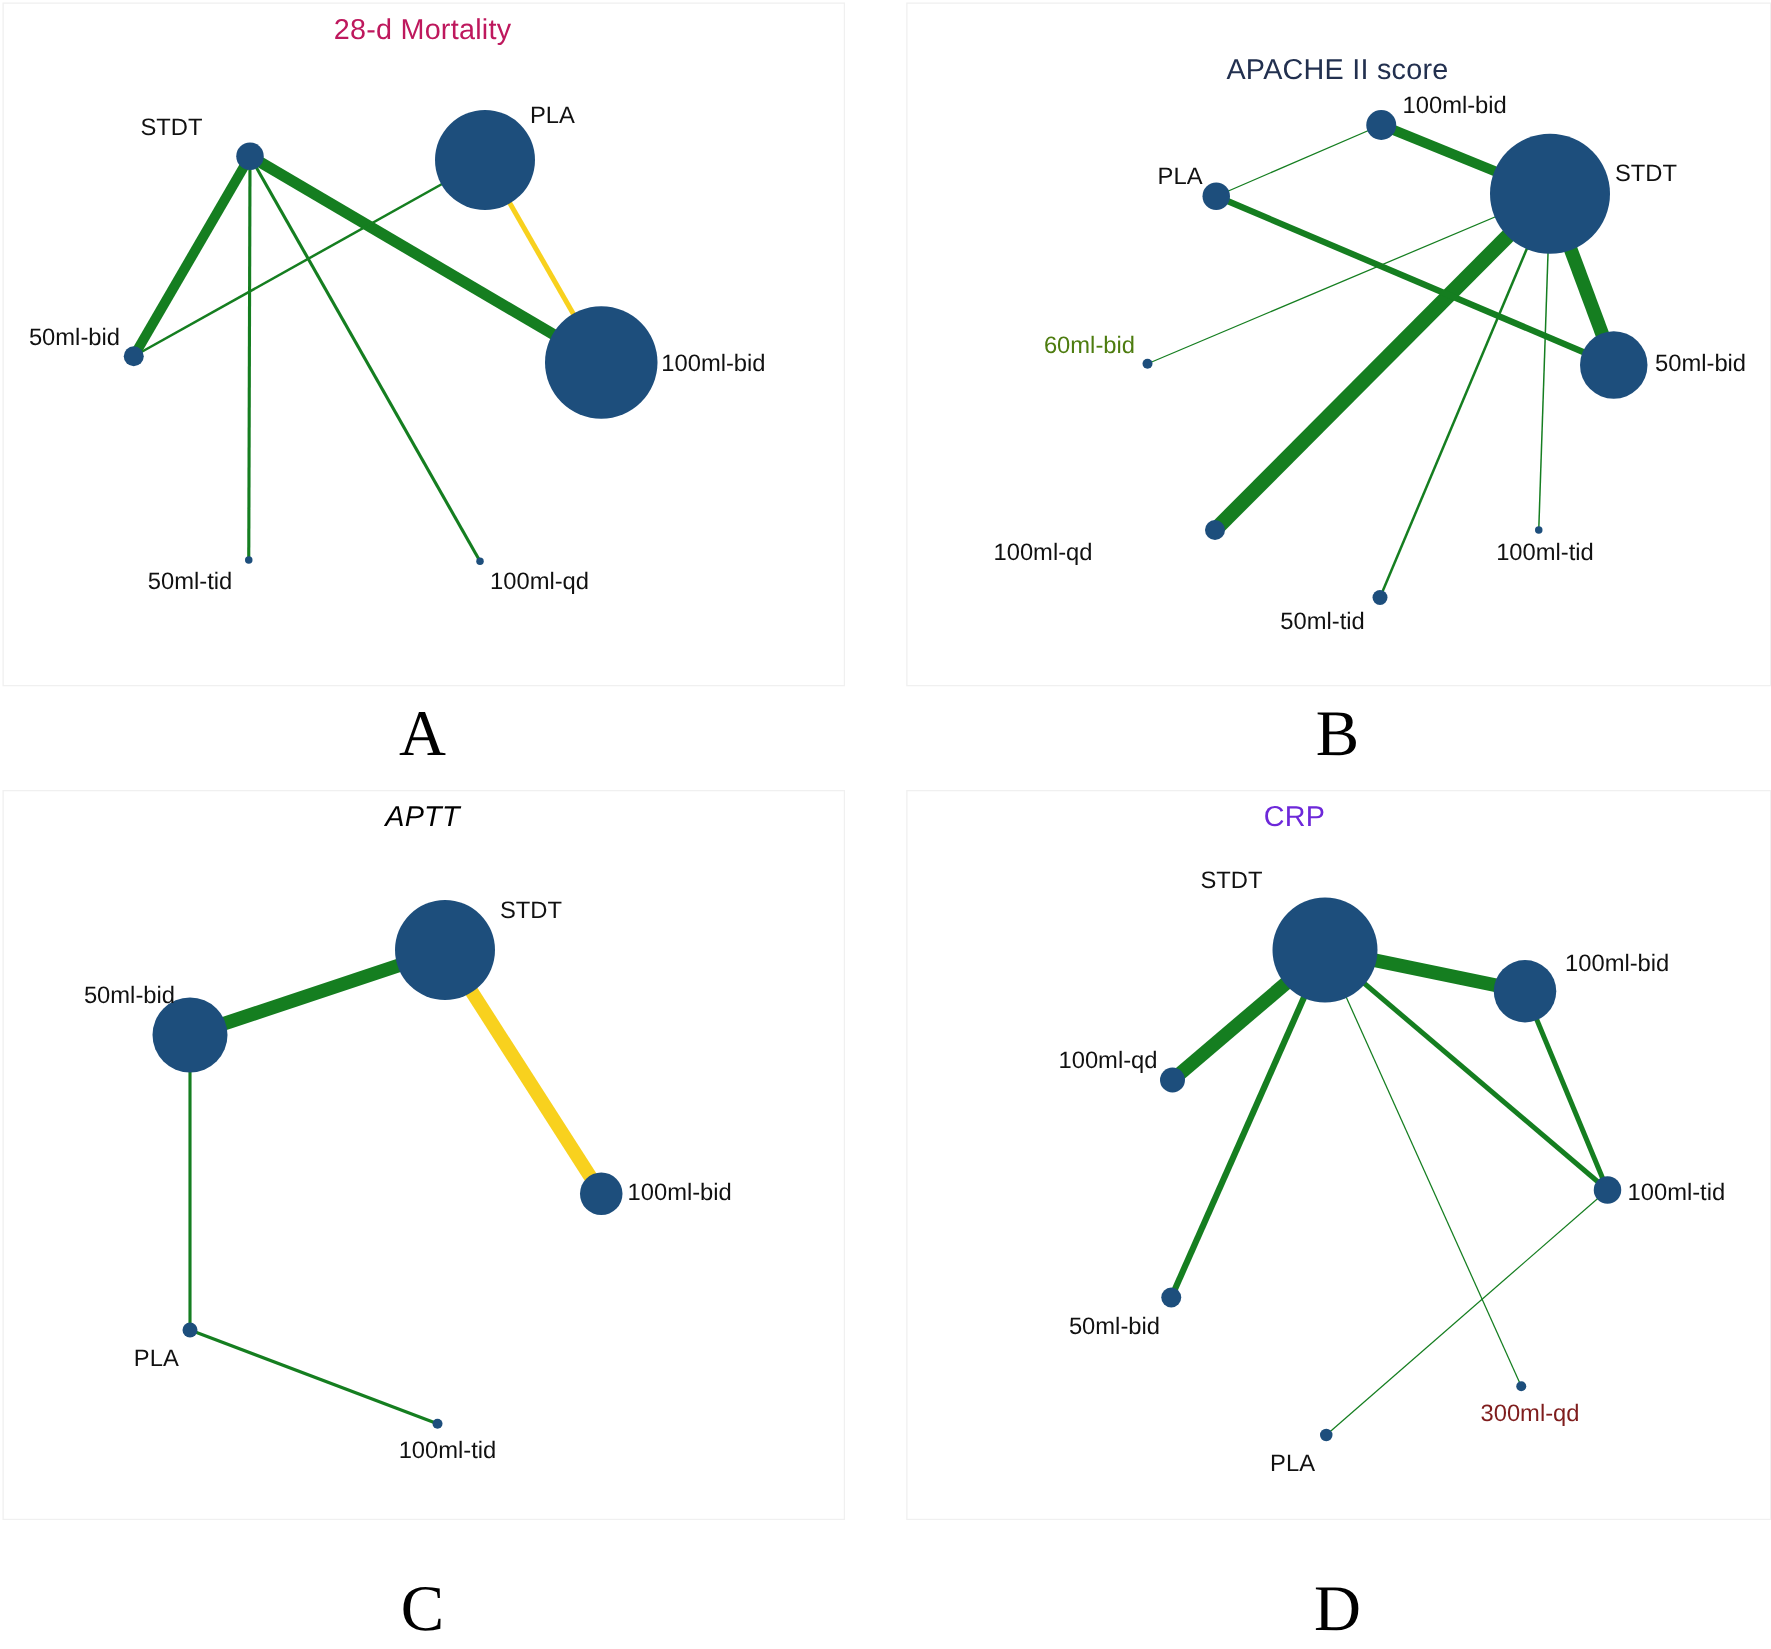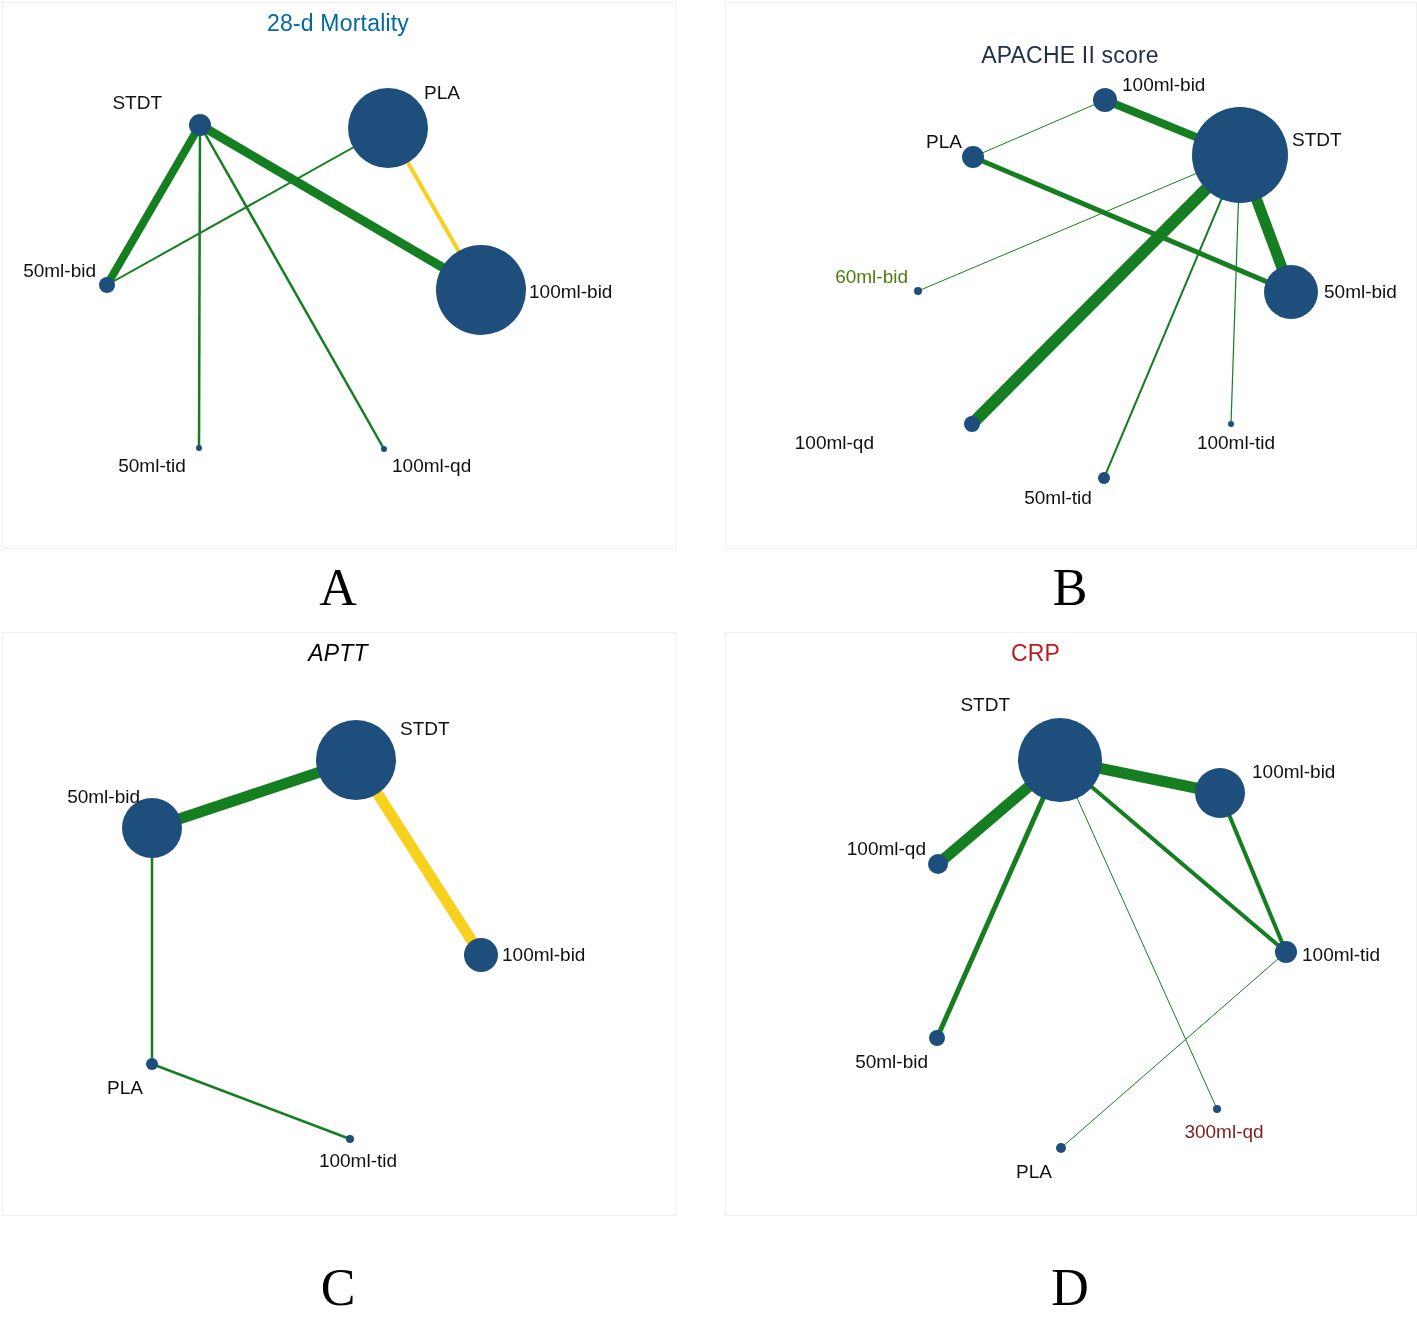--- a/index.html
+++ b/index.html
@@ -12,21 +12,21 @@
   .nlabel{position:absolute;font-family:"Liberation Sans",sans-serif;font-size:19px;color:#111111;white-space:nowrap;}
   .nlabel.r{transform:translate(0,-50%);}
   .nlabel.l{transform:translate(-100%,-50%);}
   .nlabel.c{transform:translate(-50%,-50%);}
 </style>
 </head>
 <body>
 
 <div class="grid" id="root">
     <div class="plotbox" style="left: 2px; top: 2px; width: 672px; height: 545px; border-color: rgb(240, 240, 240);"></div>
-    <div class="ptitle" style="left: 2px; top: 10px; width: 672px; color: #0369a1;">28-d Mortality</div>
+    <div class="ptitle" style="left: 2px; top: 10px; width: 672px; color: #be185d;">28-d Mortality</div>
     <div class="pletter" style="left: 2px; top: 558px; width: 672px;">A</div>
     <svg class="net" width="1417" height="1319">
       <g>
         <line x1="200" y1="125" x2="107" y2="285" stroke="#157e20" stroke-width="8" stroke-linecap="butt"></line>
         <line x1="200" y1="125" x2="481" y2="290" stroke="#157e20" stroke-width="9" stroke-linecap="butt"></line>
         <line x1="200" y1="125" x2="199" y2="448" stroke="#157e20" stroke-width="2.5" stroke-linecap="butt"></line>
         <line x1="200" y1="125" x2="384" y2="449" stroke="#157e20" stroke-width="2.5" stroke-linecap="butt"></line>
         <line x1="388" y1="128" x2="107" y2="285" stroke="#157e20" stroke-width="2" stroke-linecap="butt"></line>
         <line x1="388" y1="128" x2="481" y2="290" stroke="#f8d11e" stroke-width="4" stroke-linecap="butt"></line>
       </g>
@@ -95,21 +95,21 @@
         <circle cx="152" cy="1064" r="6" fill="#1d4e7c"></circle>
         <circle cx="350" cy="1139" r="4" fill="#1d4e7c"></circle>
       </g>
     </svg>
     <div class="nlabel r" style="left: 400px; top: 729px; color: rgb(17, 17, 17);">STDT</div>
     <div class="nlabel l" style="left: 140px; top: 797px; color: rgb(17, 17, 17);">50ml-bid</div>
     <div class="nlabel r" style="left: 502px; top: 955px; color: rgb(17, 17, 17);">100ml-bid</div>
     <div class="nlabel l" style="left: 143px; top: 1088px; color: rgb(17, 17, 17);">PLA</div>
     <div class="nlabel c" style="left: 358px; top: 1161px; color: rgb(17, 17, 17);">100ml-tid</div>
     <div class="plotbox" style="left: 725px; top: 632px; width: 690px; height: 582px; border-color: rgb(240, 240, 240);"></div>
-    <div class="ptitle" style="left: 725px; top: 640px; width: 621px; color: #b91c1c;">CRP</div>
+    <div class="ptitle" style="left: 725px; top: 640px; width: 621px; color: #6d28d9;">CRP</div>
     <div class="pletter" style="left: 725px; top: 1258px; width: 690px;">D</div>
     <svg class="net" width="1417" height="1319">
       <g>
         <line x1="1060" y1="760" x2="1220" y2="793" stroke="#157e20" stroke-width="11" stroke-linecap="butt"></line>
         <line x1="1060" y1="760" x2="938" y2="864" stroke="#157e20" stroke-width="11" stroke-linecap="butt"></line>
         <line x1="1060" y1="760" x2="937" y2="1038" stroke="#157e20" stroke-width="5" stroke-linecap="butt"></line>
         <line x1="1060" y1="760" x2="1286" y2="952" stroke="#157e20" stroke-width="4" stroke-linecap="butt"></line>
         <line x1="1220" y1="793" x2="1286" y2="952" stroke="#157e20" stroke-width="4" stroke-linecap="butt"></line>
         <line x1="1060" y1="760" x2="1217" y2="1109" stroke="#157e20" stroke-width="1" stroke-linecap="butt"></line>
         <line x1="1286" y1="952" x2="1061" y2="1148" stroke="#157e20" stroke-width="1" stroke-linecap="butt"></line>

